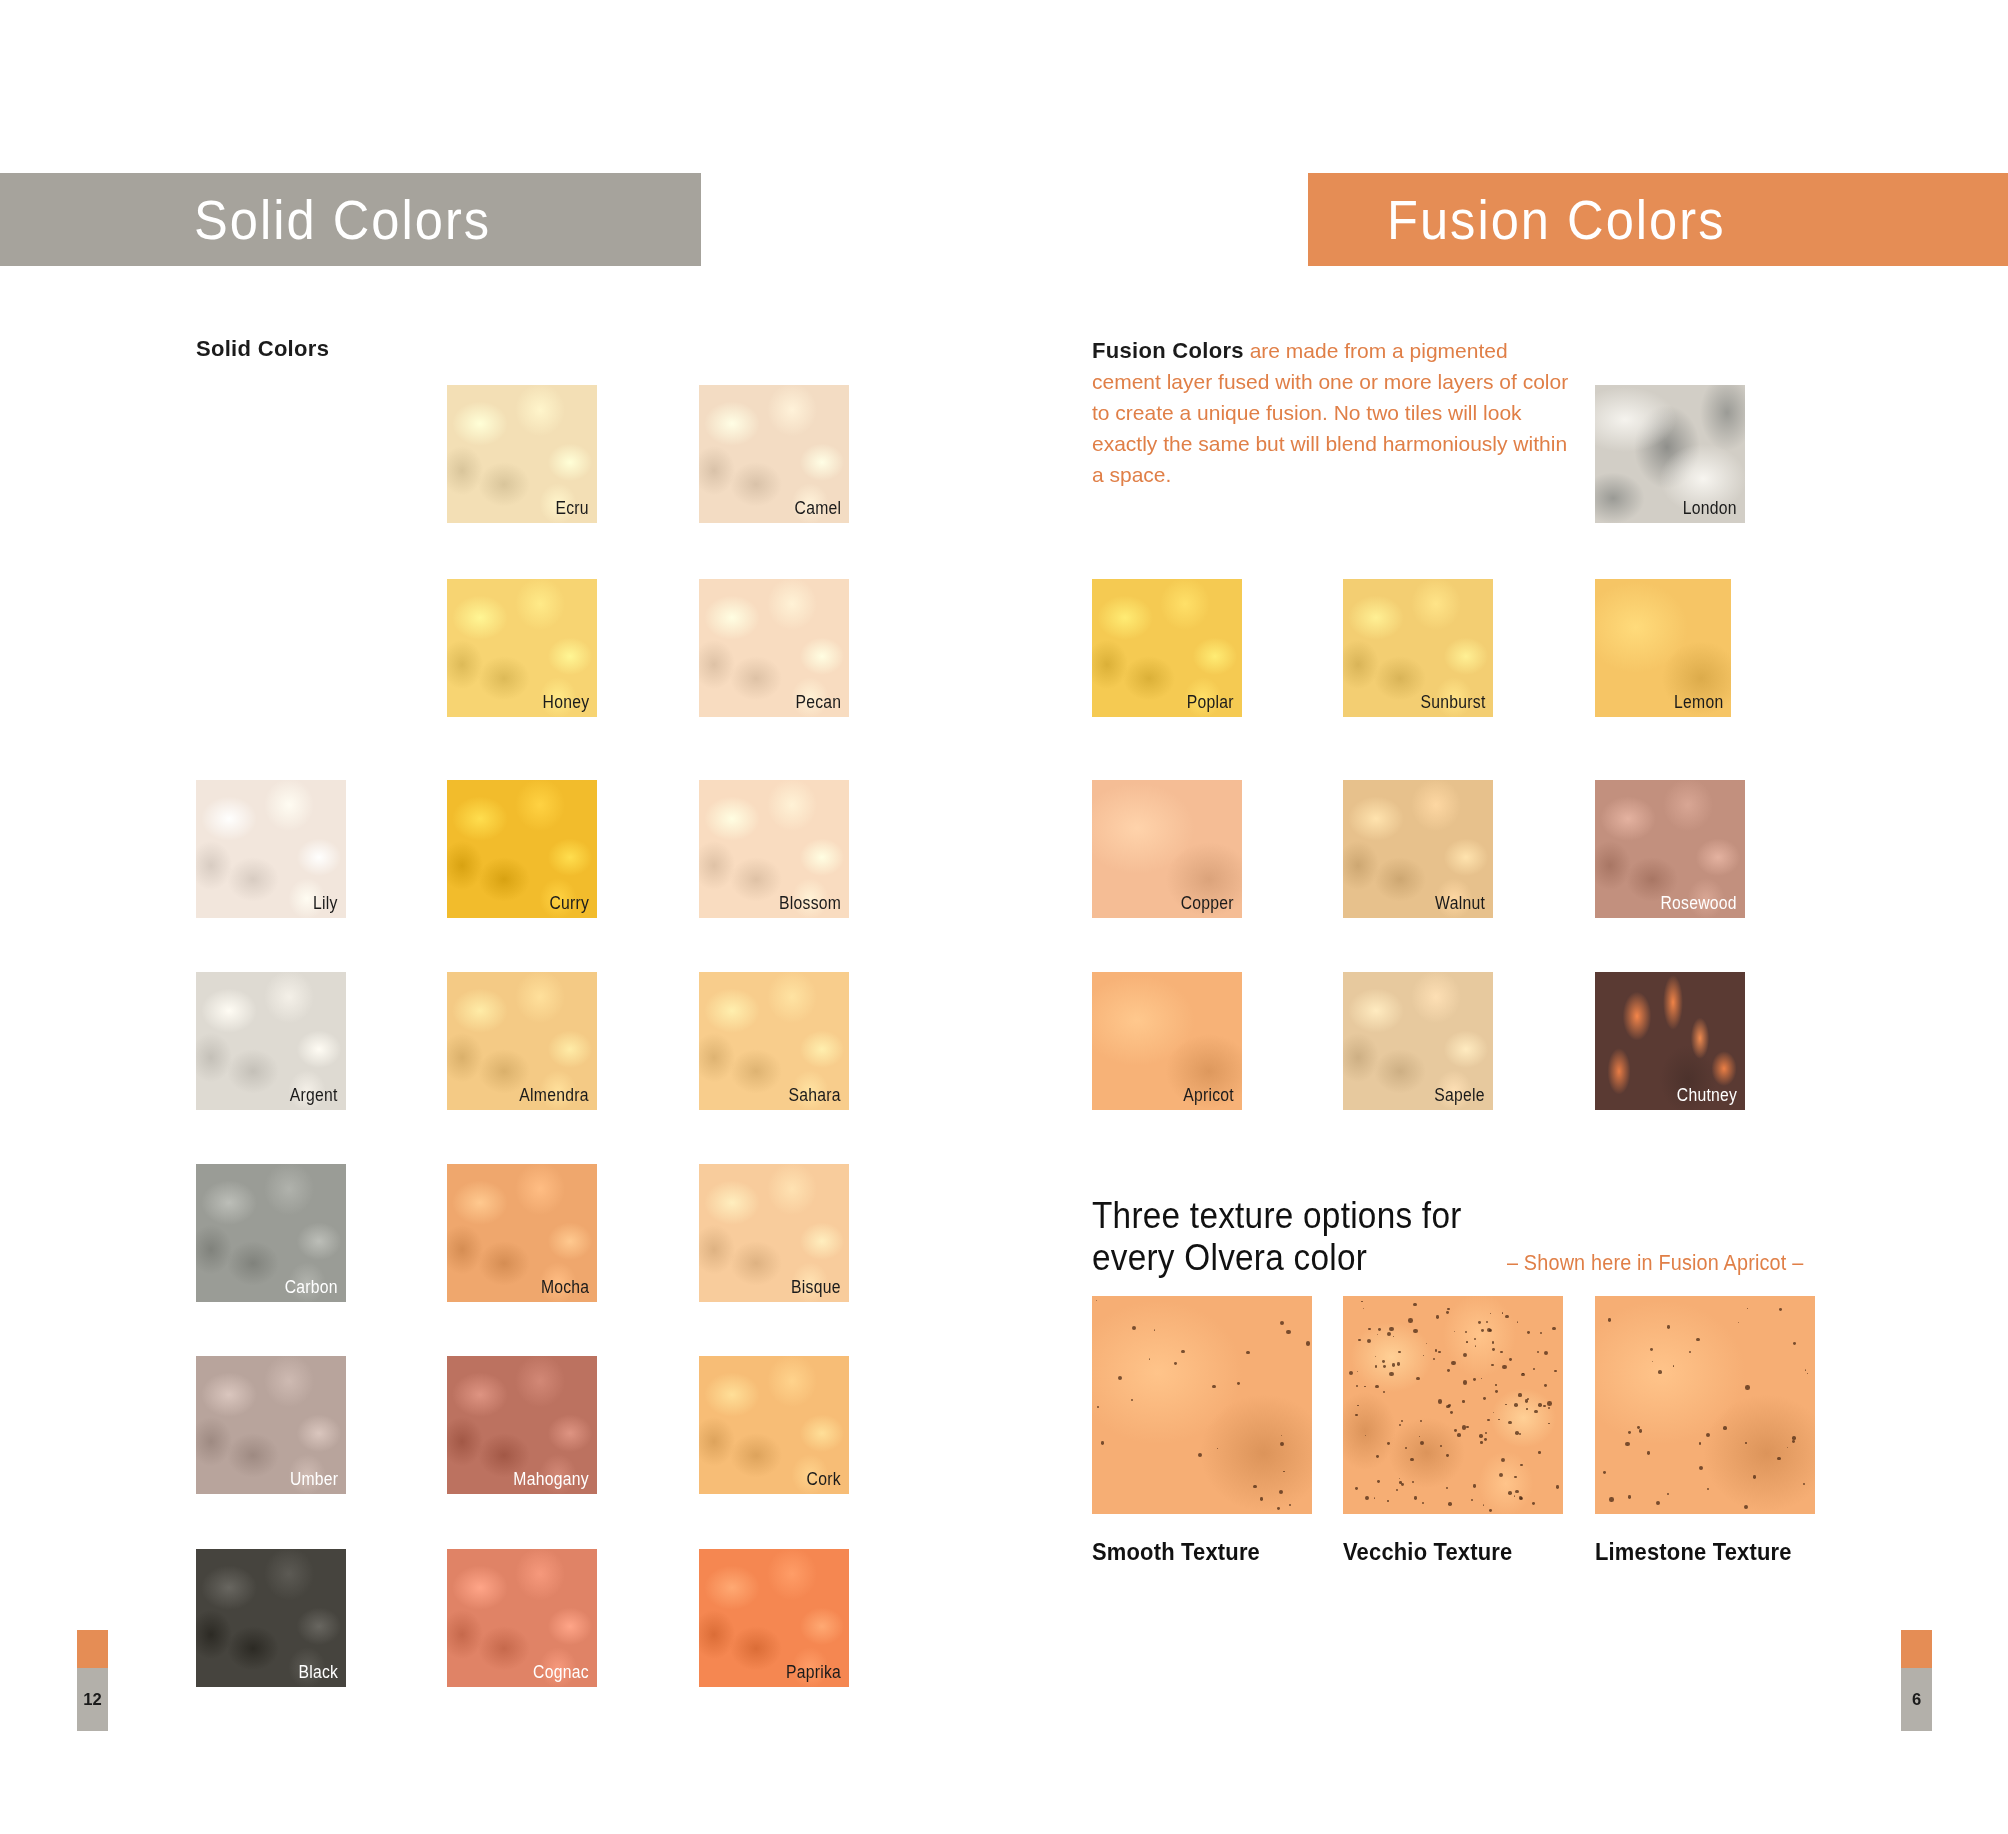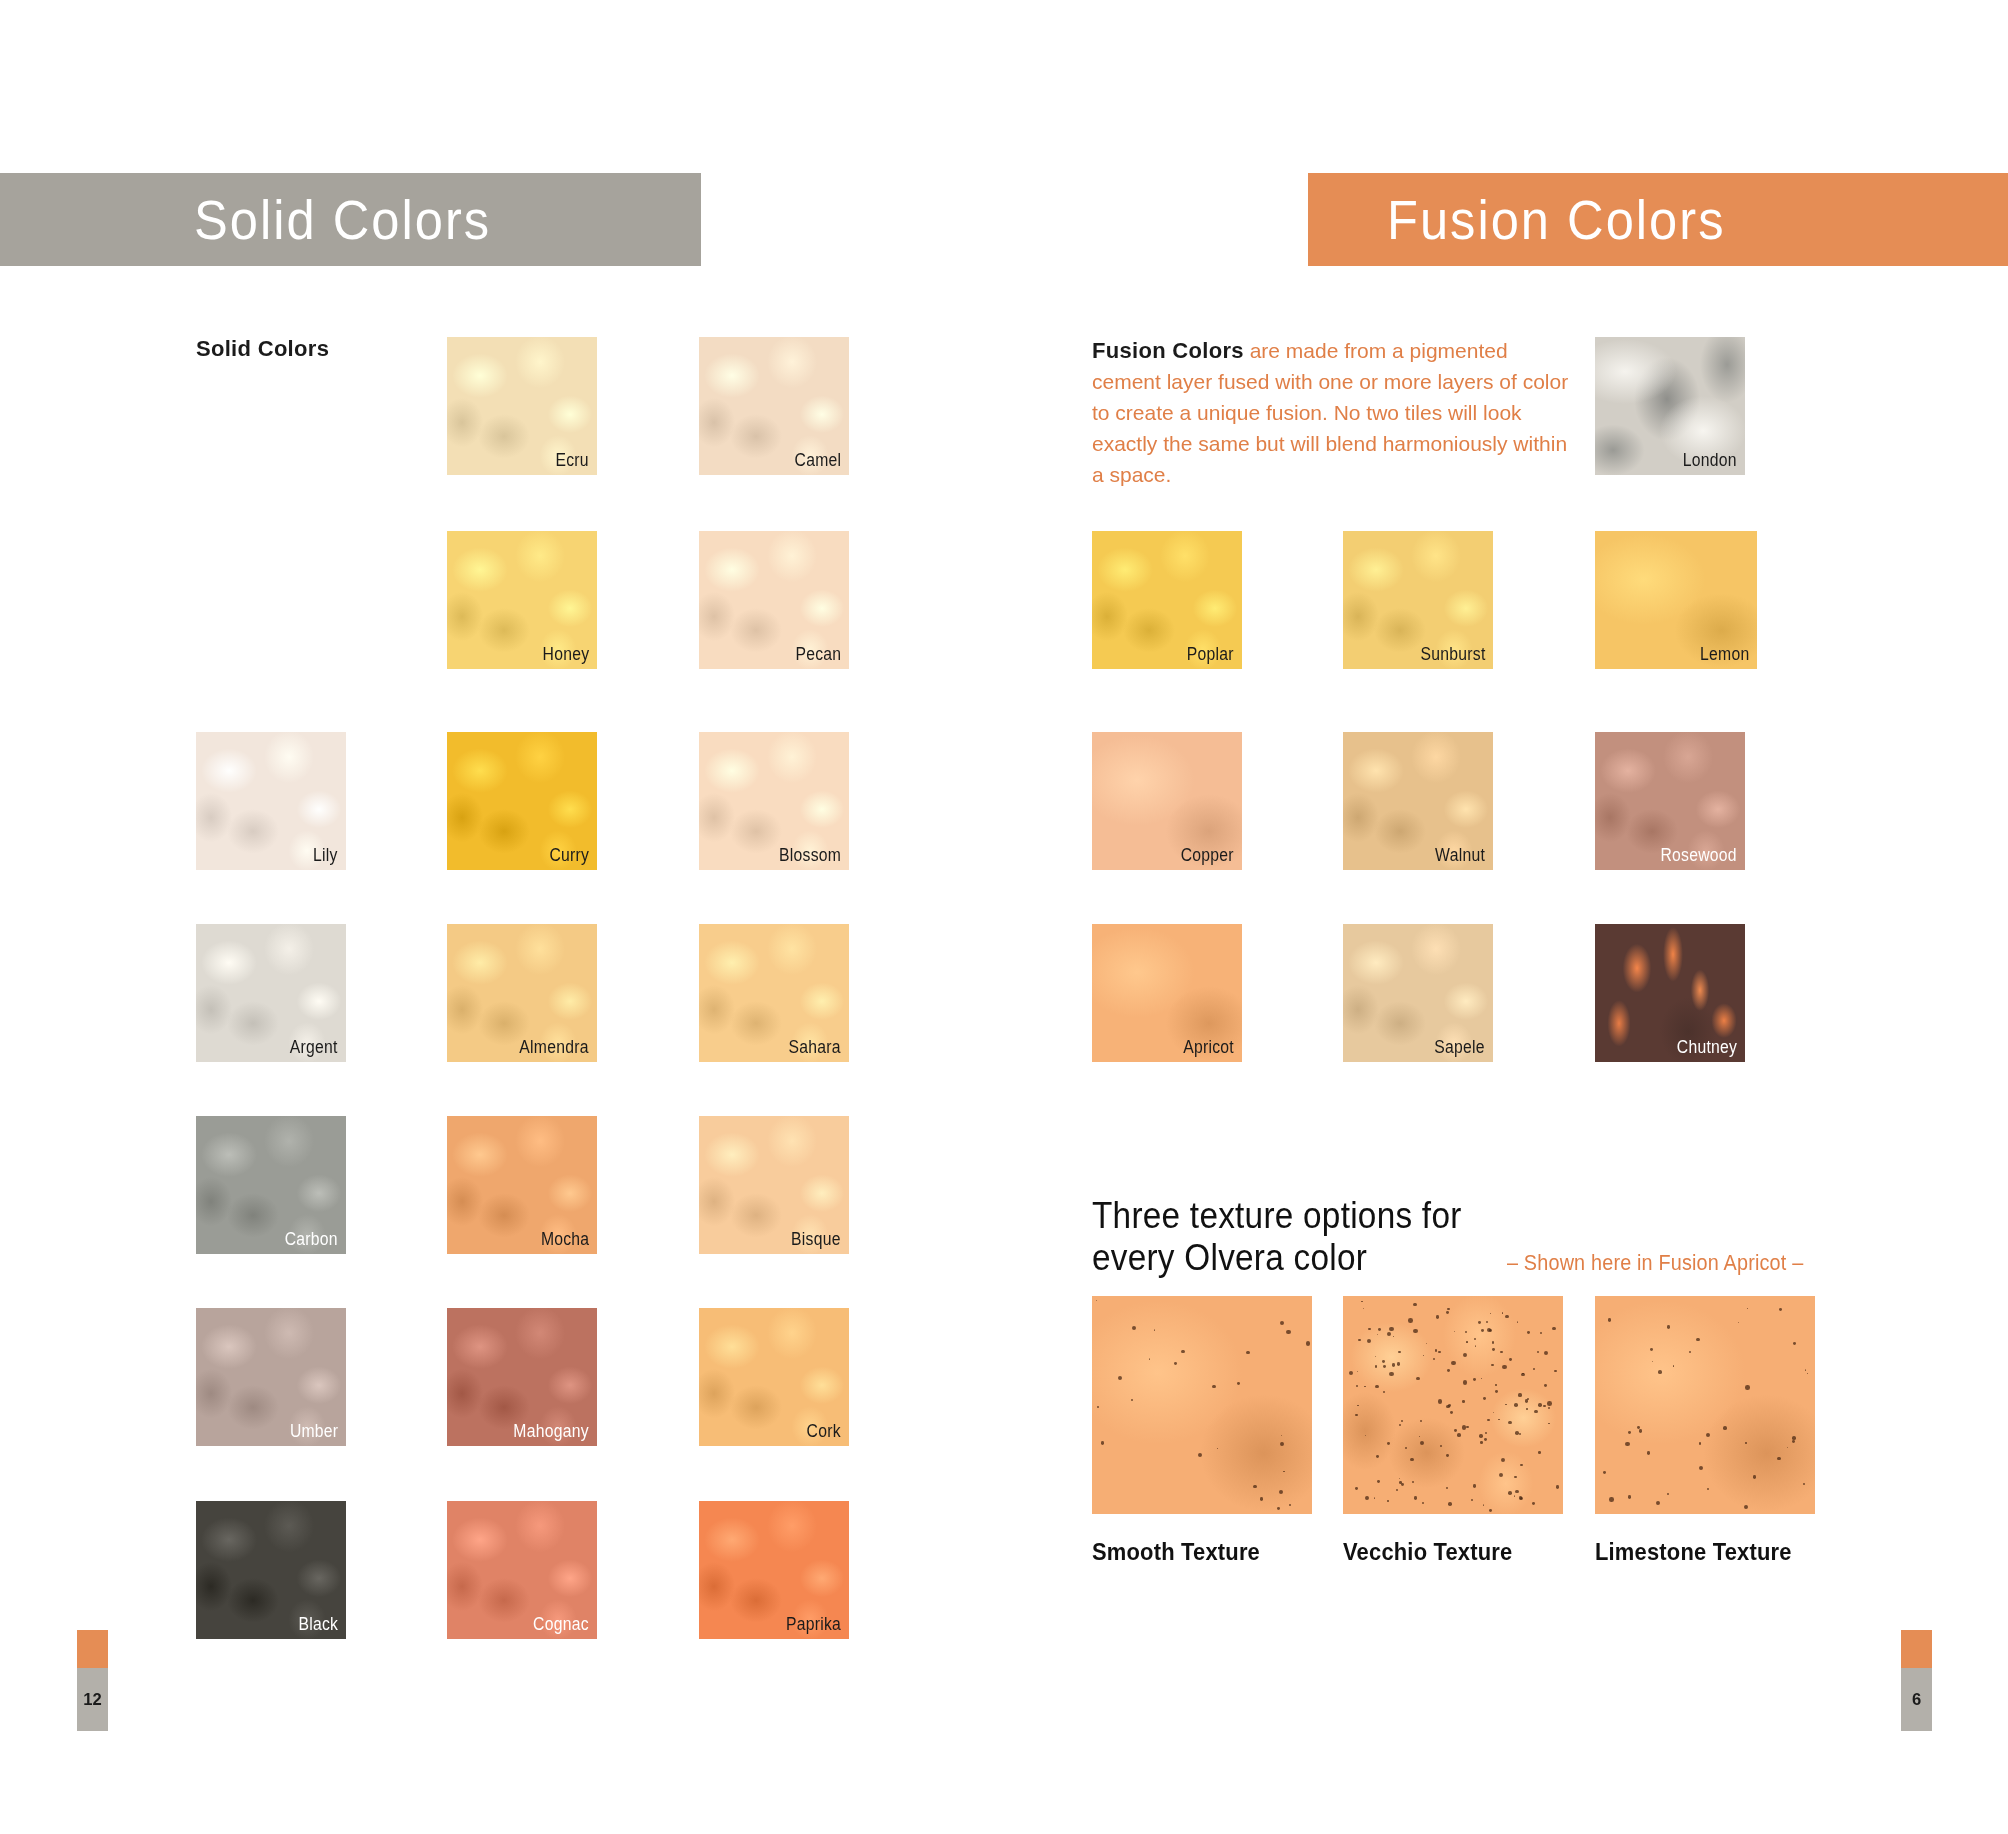--- a/index.html
+++ b/index.html
@@ -42,20 +42,21 @@
   #intro-solid .body { display:block; font-size:21px; line-height:30px; }
 
   #intro-fusion { left:1092px; top:335px; width:479px; }
   #intro-fusion .lead { font-size:22px; line-height:31px; }
   #intro-fusion .body { font-size:21px; line-height:31px; }
 
   
   .sw {
     position:absolute;
     overflow:hidden;
+    margin-top:48px;
   }
   .sw .sw-label {
     position:absolute; right:7.9px; bottom:4.4px;
     font-size:18.3px; letter-spacing:0.3px;
     font-family:"Liberation Sans", sans-serif;
     transform:scaleX(0.86);
     transform-origin:right bottom;
     white-space:nowrap;
   }
 
@@ -171,21 +172,21 @@
 <div id="fusion-grid">
     <div class="sw" style="left: 1595px; top: 337px; width: 150px; height: 138px; background: radial-gradient(55% 38% at 20% 25%, rgb(245, 243, 238) 0%, rgba(245, 243, 238, 0) 62%), radial-gradient(48% 42% at 72% 68%, rgb(247, 245, 240) 0%, rgba(247, 245, 240, 0) 60%), radial-gradient(40% 55% at 48% 45%, rgb(143, 143, 139) 0%, rgba(143, 143, 139, 0) 55%), radial-gradient(30% 46% at 88% 20%, rgb(155, 155, 150) 0%, rgba(155, 155, 150, 0) 60%), radial-gradient(34% 30% at 12% 82%, rgb(154, 154, 149) 0%, rgba(154, 154, 149, 0) 62%), linear-gradient(rgb(210, 206, 198), rgb(210, 206, 198));">
       <span class="sw-label" style="color: rgb(27, 27, 27);">London</span>
     </div>
     <div class="sw" style="left: 1092px; top: 531px; width: 150px; height: 138px; background: radial-gradient(30% 26% at 22% 28%, rgb(255, 236, 116) 0%, rgba(255, 255, 255, 0) 62%), radial-gradient(26% 30% at 62% 18%, rgb(255, 224, 104) 0%, rgba(255, 255, 255, 0) 64%), radial-gradient(24% 22% at 82% 56%, rgb(255, 236, 116) 0%, rgba(255, 255, 255, 0) 62%), radial-gradient(28% 26% at 38% 72%, rgb(219, 176, 56) 0%, rgba(0, 0, 0, 0) 62%), radial-gradient(22% 28% at 10% 62%, rgb(219, 176, 56) 0%, rgba(0, 0, 0, 0) 64%), radial-gradient(20% 24% at 74% 86%, rgb(255, 224, 104) 0%, rgba(255, 255, 255, 0) 62%), linear-gradient(rgb(245, 202, 82), rgb(245, 202, 82));">
       <span class="sw-label" style="color: rgb(27, 27, 27);">Poplar</span>
     </div>
     <div class="sw" style="left: 1343px; top: 531px; width: 150px; height: 138px; background: radial-gradient(30% 26% at 22% 28%, rgb(255, 240, 148) 0%, rgba(255, 255, 255, 0) 62%), radial-gradient(26% 30% at 62% 18%, rgb(255, 228, 136) 0%, rgba(255, 255, 255, 0) 64%), radial-gradient(24% 22% at 82% 56%, rgb(255, 240, 148) 0%, rgba(255, 255, 255, 0) 62%), radial-gradient(28% 26% at 38% 72%, rgb(217, 180, 88) 0%, rgba(0, 0, 0, 0) 62%), radial-gradient(22% 28% at 10% 62%, rgb(217, 180, 88) 0%, rgba(0, 0, 0, 0) 64%), radial-gradient(20% 24% at 74% 86%, rgb(255, 228, 136) 0%, rgba(255, 255, 255, 0) 62%), linear-gradient(rgb(243, 206, 114), rgb(243, 206, 114));">
       <span class="sw-label" style="color: rgb(27, 27, 27);">Sunburst</span>
     </div>
-    <div class="sw" style="left: 1595px; top: 531px; width: 162px; height: 138px; background: radial-gradient(58% 50% at 30% 35%, rgb(255, 219, 123) 0%, rgba(255, 255, 255, 0) 66%), radial-gradient(45% 42% at 78% 72%, rgb(220, 171, 75) 0%, rgba(0, 0, 0, 0) 64%), linear-gradient(rgb(246, 197, 101), rgb(246, 197, 101));">
+    <div class="sw" style="left: 1595px; top: 531px; width: 136px; height: 138px; background: radial-gradient(58% 50% at 30% 35%, rgb(255, 219, 123) 0%, rgba(255, 255, 255, 0) 66%), radial-gradient(45% 42% at 78% 72%, rgb(220, 171, 75) 0%, rgba(0, 0, 0, 0) 64%), linear-gradient(rgb(246, 197, 101), rgb(246, 197, 101));">
       <span class="sw-label" style="color: rgb(27, 27, 27);">Lemon</span>
     </div>
     <div class="sw" style="left: 1092px; top: 732px; width: 150px; height: 138px; background: radial-gradient(58% 50% at 30% 35%, rgb(255, 211, 171) 0%, rgba(255, 255, 255, 0) 66%), radial-gradient(45% 42% at 78% 72%, rgb(219, 163, 123) 0%, rgba(0, 0, 0, 0) 64%), linear-gradient(rgb(245, 189, 149), rgb(245, 189, 149));">
       <span class="sw-label" style="color: rgb(27, 27, 27);">Copper</span>
     </div>
     <div class="sw" style="left: 1343px; top: 732px; width: 150px; height: 138px; background: radial-gradient(30% 26% at 22% 28%, rgb(255, 227, 174) 0%, rgba(255, 255, 255, 0) 62%), radial-gradient(26% 30% at 62% 18%, rgb(253, 215, 162) 0%, rgba(255, 255, 255, 0) 64%), radial-gradient(24% 22% at 82% 56%, rgb(255, 227, 174) 0%, rgba(255, 255, 255, 0) 62%), radial-gradient(28% 26% at 38% 72%, rgb(205, 167, 114) 0%, rgba(0, 0, 0, 0) 62%), radial-gradient(22% 28% at 10% 62%, rgb(205, 167, 114) 0%, rgba(0, 0, 0, 0) 64%), radial-gradient(20% 24% at 74% 86%, rgb(253, 215, 162) 0%, rgba(255, 255, 255, 0) 62%), linear-gradient(rgb(231, 193, 140), rgb(231, 193, 140));">
       <span class="sw-label" style="color: rgb(27, 27, 27);">Walnut</span>
     </div>
     <div class="sw" style="left: 1595px; top: 732px; width: 150px; height: 138px; background: radial-gradient(30% 26% at 22% 28%, rgb(228, 178, 160) 0%, rgba(255, 255, 255, 0) 62%), radial-gradient(26% 30% at 62% 18%, rgb(216, 166, 148) 0%, rgba(255, 255, 255, 0) 64%), radial-gradient(24% 22% at 82% 56%, rgb(228, 178, 160) 0%, rgba(255, 255, 255, 0) 62%), radial-gradient(28% 26% at 38% 72%, rgb(168, 118, 100) 0%, rgba(0, 0, 0, 0) 62%), radial-gradient(22% 28% at 10% 62%, rgb(168, 118, 100) 0%, rgba(0, 0, 0, 0) 64%), radial-gradient(20% 24% at 74% 86%, rgb(216, 166, 148) 0%, rgba(255, 255, 255, 0) 62%), linear-gradient(rgb(194, 144, 126), rgb(194, 144, 126));">
       <span class="sw-label" style="color: rgb(255, 255, 255);">Rosewood</span>

